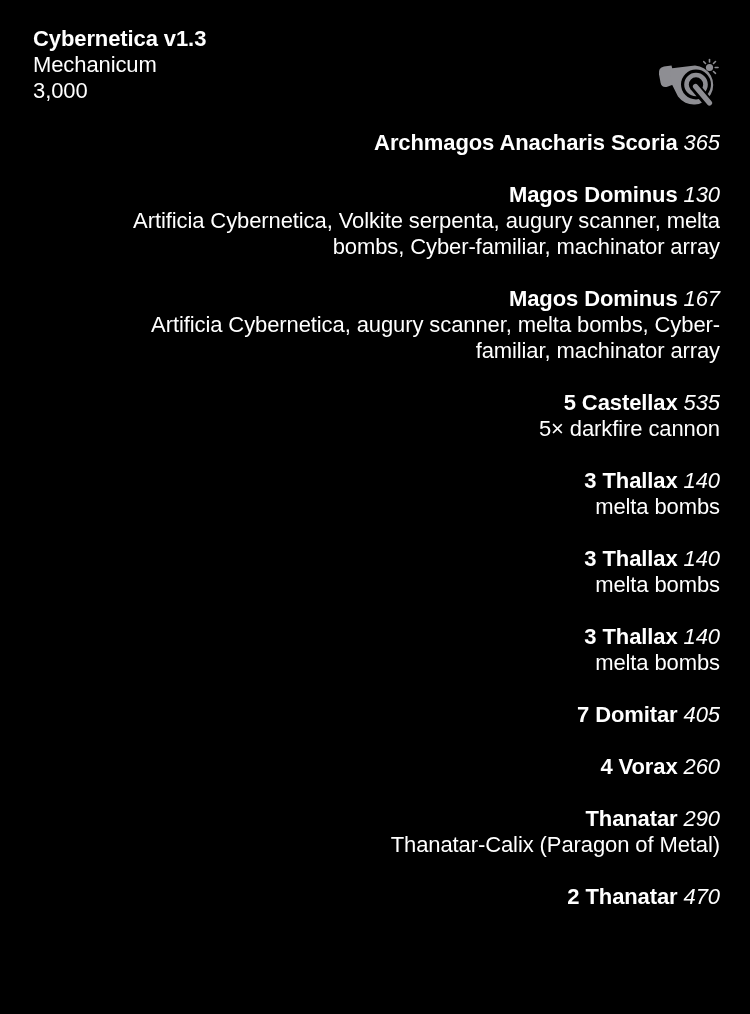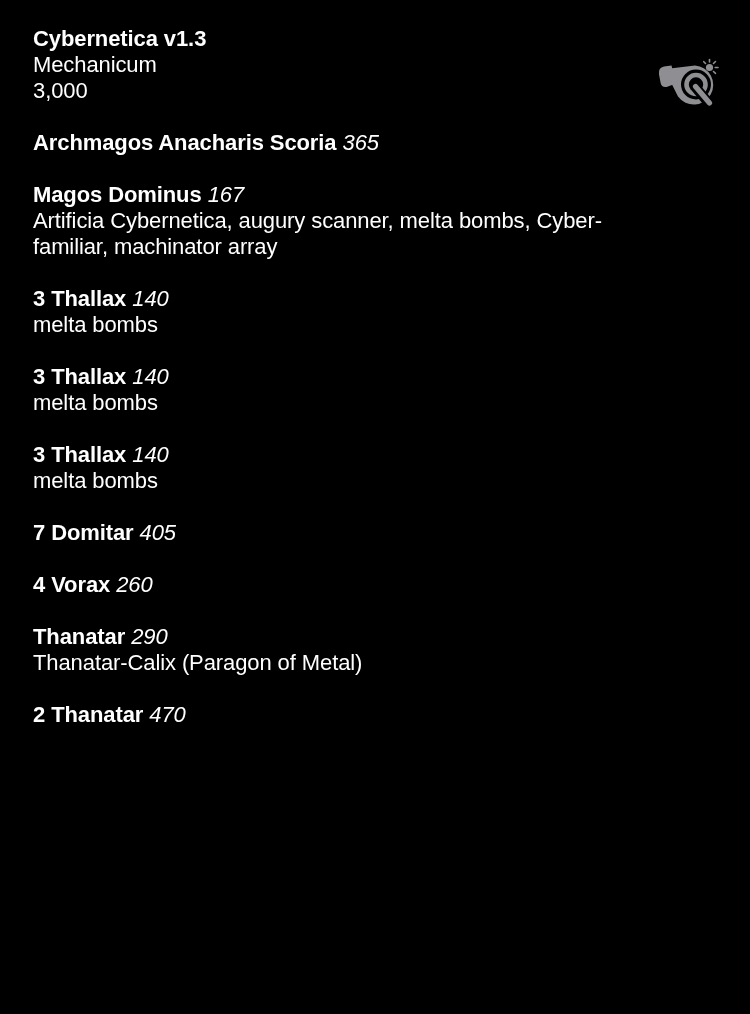--- a/index.html
+++ b/index.html
@@ -36,20 +36,21 @@
   }
   .logo {
     position: absolute;
     top: 57px;
     right: 29px;
     width: 64px;
     height: 53px;
   }
   .unit {
     margin: 0 0 26px 0;
+    text-align: right;
   }
   .unit-name {
     font-weight: 700;
   }
   .unit-points {
     font-weight: 400;
     font-style: italic;
   }
   .unit-details {
     font-weight: 400;
@@ -94,27 +95,36 @@
       <line x1="38.5" y1="29" x2="52.5" y2="45.5" stroke="#8e8e93" class="logo-stroke" stroke-width="5.2" stroke-linecap="round"></line>
     </svg>
   </div>
 
   <div class="units">
   <div class="unit">
     <div class="unit-line"><span class="unit-name">Archmagos Anacharis Scoria</span> <span class="unit-points">365</span></div>
 
   </div>
 
+  <div class="unit">
+    <div class="unit-line"><span class="unit-name">Magos Dominus</span> <span class="unit-points">130</span></div>
+    <div class="unit-details">Artificia Cybernetica, Volkite serpenta, augury scanner, melta
+bombs, Cyber-familiar, machinator array</div>
+  </div>
 
   <div class="unit">
     <div class="unit-line"><span class="unit-name">Magos Dominus</span> <span class="unit-points">167</span></div>
     <div class="unit-details">Artificia Cybernetica, augury scanner, melta bombs, Cyber-
 familiar, machinator array</div>
   </div>
 
+  <div class="unit">
+    <div class="unit-line"><span class="unit-name">5 Castellax</span> <span class="unit-points">535</span></div>
+    <div class="unit-details">5× darkfire cannon</div>
+  </div>
 
   <div class="unit">
     <div class="unit-line"><span class="unit-name">3 Thallax</span> <span class="unit-points">140</span></div>
     <div class="unit-details">melta bombs</div>
   </div>
 
   <div class="unit">
     <div class="unit-line"><span class="unit-name">3 Thallax</span> <span class="unit-points">140</span></div>
     <div class="unit-details">melta bombs</div>
   </div>

